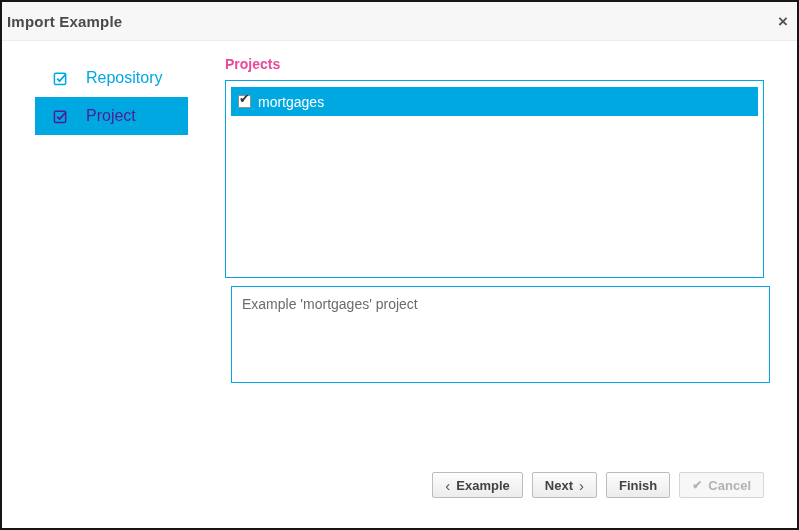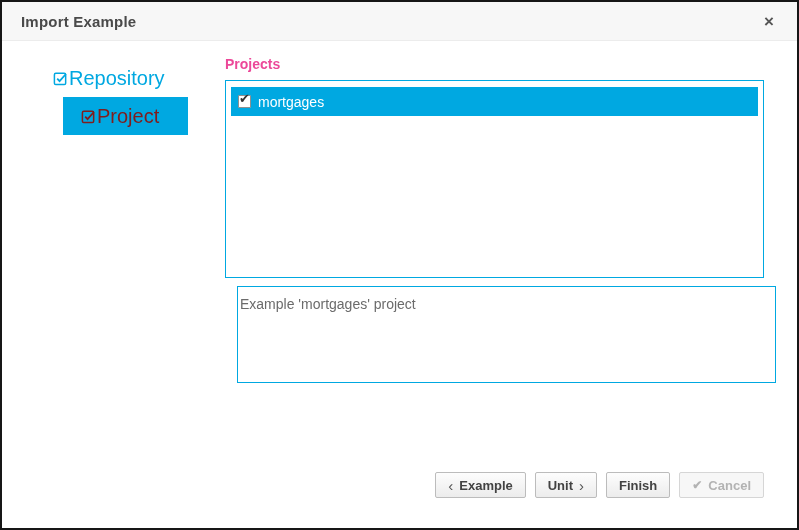--- a/index.html
+++ b/index.html
@@ -16,44 +16,44 @@
     background: #fff;
     position: relative;
   }
 
   
   .header {
     height: 39px;
     background: #f7f7f7;
     border-bottom: 1px solid #ececec;
     display: flex; align-items: center;
-    padding: 0 19px;
+    padding: 0 5px;
   }
   .title { font-size: 15px; font-weight: bold; color: #4a4a4a; letter-spacing: .2px; }
   .close {
     margin-left: auto;
     font-size: 17px; font-weight: 700; color: #555;
     line-height: 1; cursor: pointer;
     padding: 2px 4px;
   }
 
   
   .body { position: relative; height: 487px; }
 
   
   .sidebar { position: absolute; left: 33px; top: 18px; width: 153px; }
   .step {
     height: 38px;
-    display: flex; align-items: center; gap: 1px;
+    display: flex; align-items: center; gap: 18px;
     padding-left: 18px;
     color: var(--accent);
-    font-size: 20px;
+    font-size: 16px;
     cursor: pointer;
   }
-  .step.active { background: var(--accent); color: #7f1d1d; margin-left: 28px; }
+  .step.active { background: var(--accent); color: #4c1d95; }
   .step .cb-icon { width: 15px; height: 15px; flex: 0 0 15px; display: block; }
   .step .cb-icon path, .step .cb-icon rect { stroke: currentColor; }
 
   
   .main { position: absolute; left: 223px; top: 0; width: 539px; }
   .section-label {
     margin-top: 15px;
     font-size: 14px; font-weight: bold; color: #ec4899;
   }
   .list-box {
@@ -77,24 +77,24 @@
     background: #fff;
     border: 1px solid #8f8f8f;
     position: relative;
     border-radius: 1px;
   }
   .checkbox .mark {
     position: absolute; left: 0; top: -4px;
     font-size: 13px; color: #333; line-height: 1;
   }
   .desc-box {
-    position: absolute; top: 245px; left: 12px;
+    position: absolute; top: 245px; left: 6px;
     width: 539px; height: 97px;
     border: 1px solid var(--accent);
-    padding: 9px 2px;
+    padding: 9px 10px;
     font-size: 14px; color: #6b6b6b;
   }
 
   
   .footer {
     position: absolute; right: 33px; bottom: 30px;
     display: flex; gap: 9px;
   }
   .btn {
     height: 26px;
@@ -162,21 +162,21 @@
         <span>Example 'mortgages' project</span>
       </div>
     </div>
 
     <div class="footer">
       <button class="btn">
         <span class="chev">‹</span>
         <span>Example</span>
       </button>
       <button class="btn">
-        <span>Unit</span>
+        <span>Next</span>
         <span class="chev">›</span>
       </button>
       <button class="btn">
         <span>Finish</span>
       </button>
       <button class="btn disabled" disabled="">
         <span class="check">✔</span>
         <span>Cancel</span>
       </button>
     </div>

